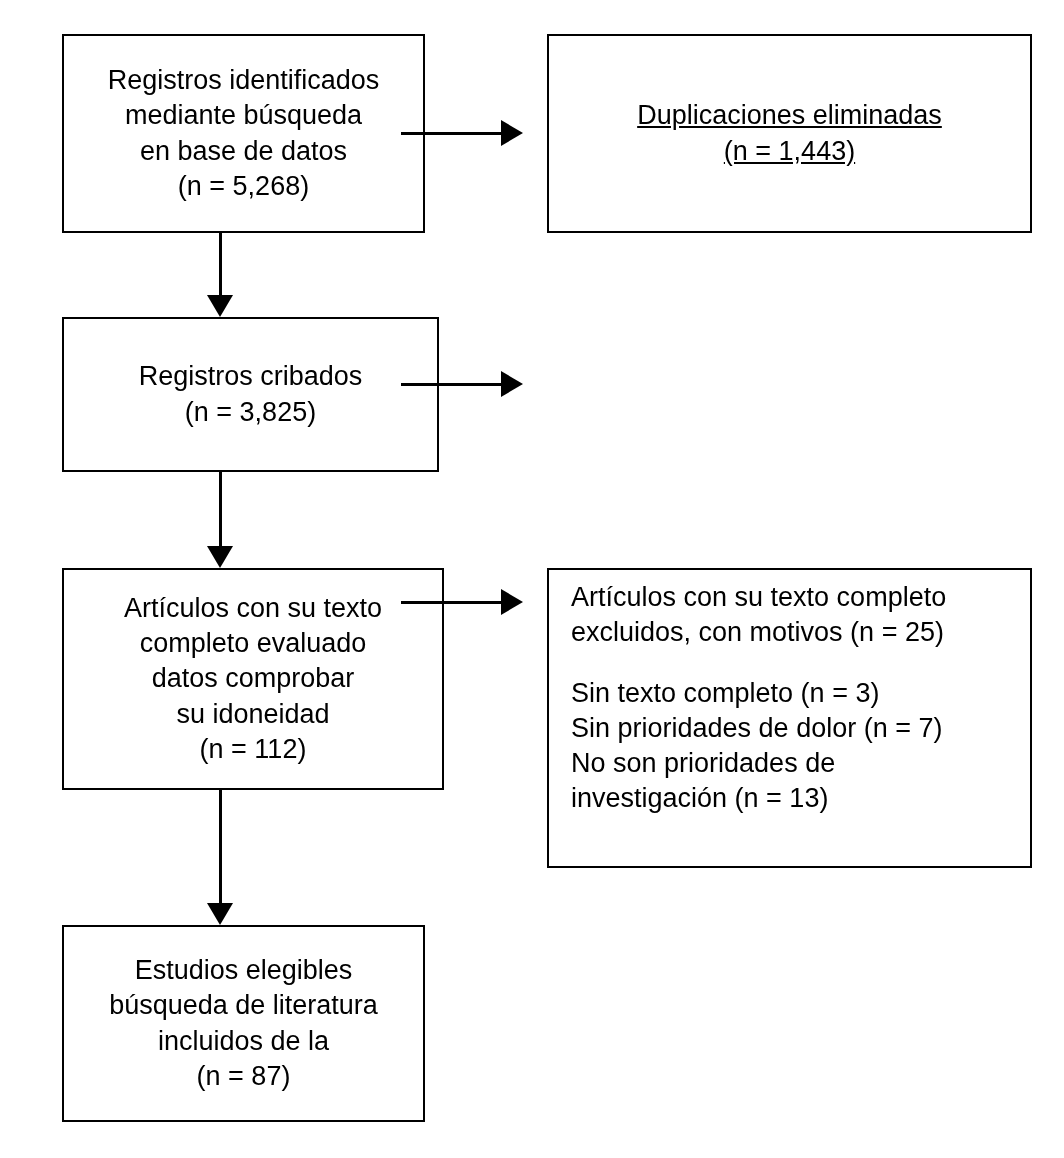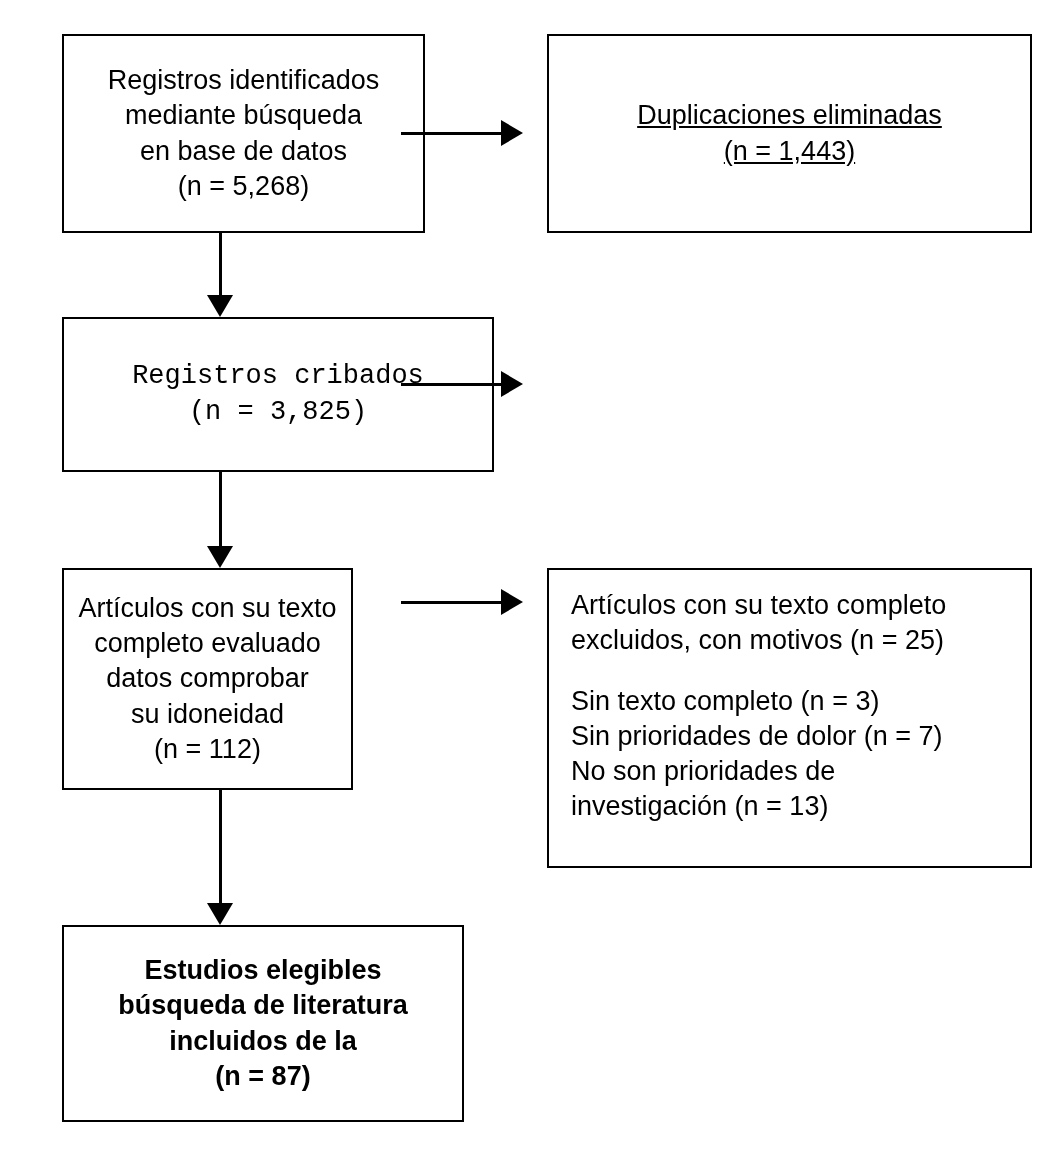--- a/index.html
+++ b/index.html
@@ -31,21 +31,21 @@
     line-height: 1.30;
     text-align: center;
     white-space: pre-line;
     margin-left: 24px;
   }
   .flow-box.align-left {
     align-items: flex-start;
     text-align: right;
     padding-left: 22px;
     justify-content: flex-start;
-    padding-top: 18px;
+    padding-top: 10px;
   }
   .box-line { display: block; }
   .box-gap { display: block; height: 0.95em; }
 
   
   .conn {
     position: absolute;
   }
   .conn-line-h {
     position: absolute;
@@ -94,37 +94,37 @@
   <div class="conn">
     <div class="conn-line-h" style="left:401px; top:132px; width:100px;"></div>
     <div class="arrowhead-right" style="left:501px; top:120px;"></div>
   </div>
 
   <div class="conn">
     <div class="conn-line-v" style="left:219px; top:233px; height:62px;"></div>
     <div class="arrowhead-down" style="left:207px; top:295px;"></div>
   </div>
 
-  <div class="flow-box" style="left:38px; top:317px; width:432px; height:155px;font-family:Liberation Mono, monospace;">
+  <div class="flow-box" style="left:38px; top:317px; width:377px; height:155px;">
     <span class="box-line">Registros cribados</span>
     <span class="box-line">(n = 3,825)</span>
   </div>
 
 
   <div class="conn">
     <div class="conn-line-h" style="left:401px; top:383px; width:100px;"></div>
     <div class="arrowhead-right" style="left:501px; top:371px;"></div>
   </div>
 
   <div class="conn">
     <div class="conn-line-v" style="left:219px; top:472px; height:74px;"></div>
     <div class="arrowhead-down" style="left:207px; top:546px;"></div>
   </div>
 
-  <div class="flow-box" style="left:38px; top:568px; width:291px; height:222px;">
+  <div class="flow-box" style="left:38px; top:568px; width:382px; height:222px;">
     <span class="box-line">Artículos con su texto</span>
     <span class="box-line">completo evaluado</span>
     <span class="box-line">datos comprobar</span>
     <span class="box-line">su idoneidad</span>
     <span class="box-line">(n = 112)</span>
   </div>
 
   <div class="flow-box align-left" style="left:523px; top:568px; width:485px; height:300px;">
     <span class="box-line">Artículos con su texto completo</span>
     <span class="box-line">excluidos, con motivos (n = 25)</span>
@@ -138,20 +138,20 @@
   <div class="conn">
     <div class="conn-line-h" style="left:401px; top:601px; width:100px;"></div>
     <div class="arrowhead-right" style="left:501px; top:589px;"></div>
   </div>
 
   <div class="conn">
     <div class="conn-line-v" style="left:219px; top:790px; height:113px;"></div>
     <div class="arrowhead-down" style="left:207px; top:903px;"></div>
   </div>
 
-  <div class="flow-box" style="left:38px; top:925px; width:402px; height:197px;font-weight:bold;">
+  <div class="flow-box" style="left:38px; top:925px; width:363px; height:197px;">
     <span class="box-line">Estudios elegibles</span>
     <span class="box-line">búsqueda de literatura</span>
     <span class="box-line">incluidos de la</span>
     <span class="box-line">(n = 87)</span>
   </div>
 
 </div>
 
 </body></html>

